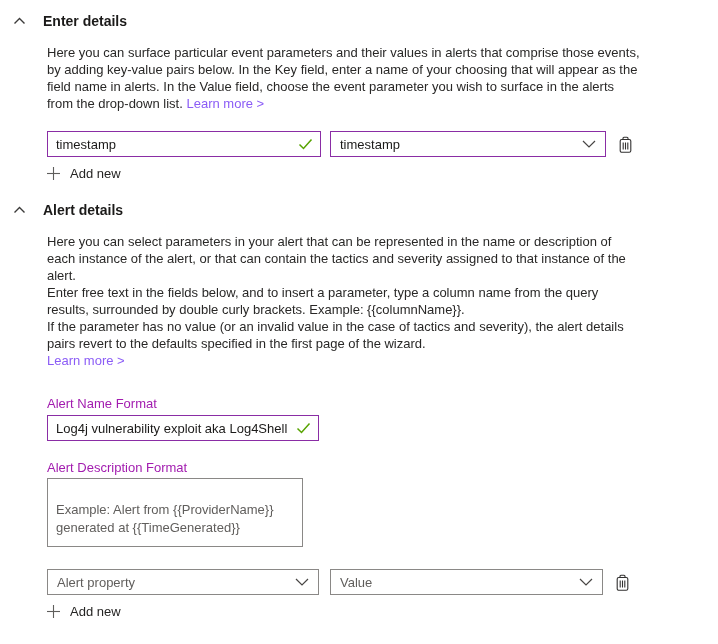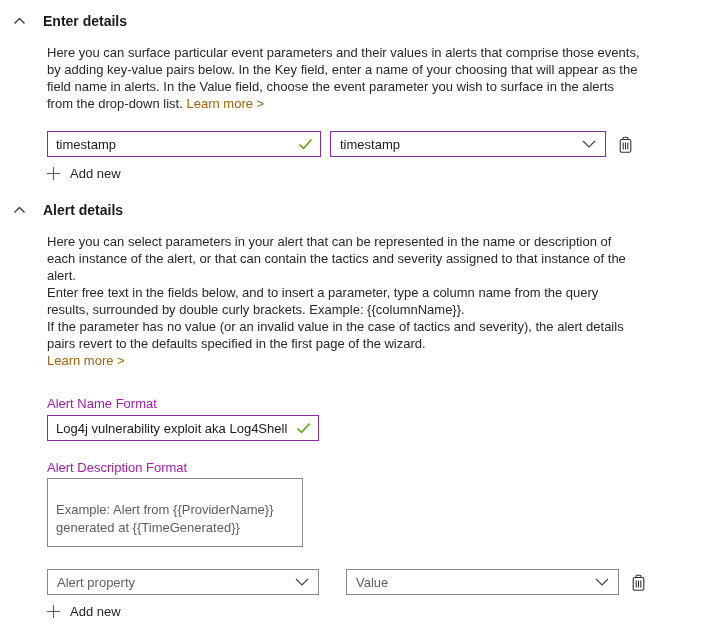--- a/index.html
+++ b/index.html
@@ -11,21 +11,21 @@
   }
   .section-header {
     display: flex; align-items: center; gap: 17px;
     margin: 13px 0 0 13px; cursor: pointer; background: none; border: none;
     font-family: inherit;
   }
   .section-header .chevron { display: flex; align-items: center; }
   .section-title { font-size: 14px; font-weight: 700; color: #1b1a19; }
   .para { margin: 15px 0 0 47px; line-height: 17px; color: #292827; }
   .para .line { white-space: nowrap; }
-  a.learn-more { color: #a16207; text-decoration: none; }
+  a.learn-more { color: #8b5cf6; text-decoration: none; }
   .row { display: flex; align-items: center; margin-left: 47px; }
   .row-kv { margin-top: 19px; border-radius: 8px; }
   .field {
     display: flex; align-items: center; height: 26px;
     border: 1px solid #8a8886; background: #fff;
   }
   .field.modified { border: 1.5px solid #8a2da5; }
   .field input {
     border: none; outline: none; flex: 1 1 auto; min-width: 0;
     font-family: inherit; font-size: 13px; color: #1b1a19;
@@ -57,21 +57,21 @@
   .name-field { margin: 4px 0 0 47px; width: 272px; }
   textarea.desc {
     display: block; margin: 3px 0 0 47px; width: 256px; height: 69px;
     border: 1px solid #8a8886; resize: none; outline: none;
     font-family: inherit; font-size: 13px; color: #1b1a19;
     padding: 22px 8px; line-height: 18px; background: #fff;
   }
   textarea.desc::placeholder { color: #605e5c; opacity: 1; }
   .row-bottom { margin-top: 22px; }
   .row-bottom .col1 { width: 272px; }
-  .row-bottom .col2 { width: 273px; margin-left: 27px; }
+  .row-bottom .col2 { width: 273px; margin-left: 11px; }
   svg { display: block; }
 </style>
 </head>
 <body>
 
 <button class="section-header">
   <span class="chevron">
     <svg width="13" height="12" viewBox="0 0 13 12" fill="none">
       <polyline points="1.5,8.5 6.5,3.5 11.5,8.5" stroke="#3b3a39" stroke-width="1.4" fill="none"></polyline>
     </svg>

